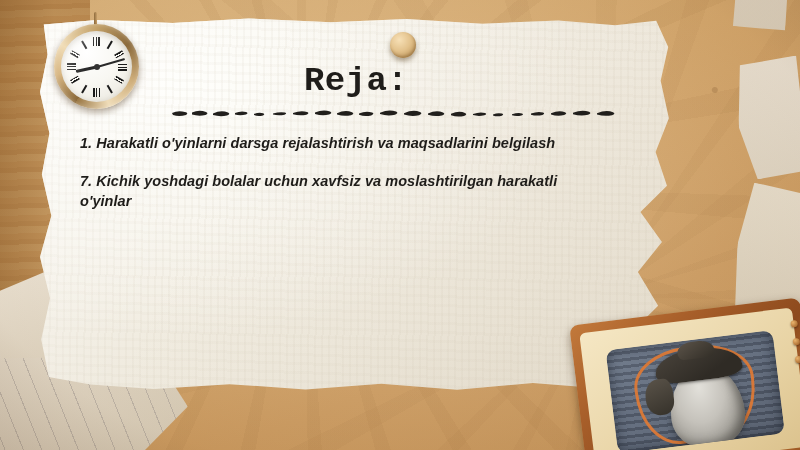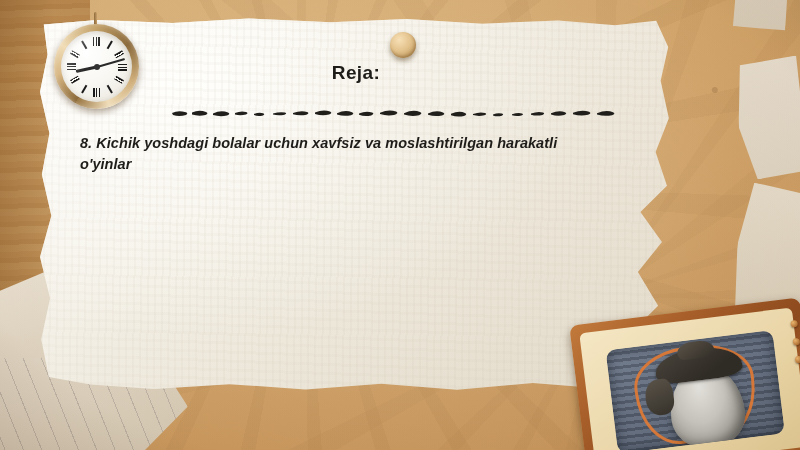--- a/index.html
+++ b/index.html
@@ -176,22 +176,22 @@
   .pin{
     position:absolute; left:390px; top:32px; width:26px; height:26px; border-radius:50%;
     background:radial-gradient(circle at 36% 30%, #f7e0b6 0%, #e3c28c 45%, #c49d63 80%, #a07c48 100%);
     box-shadow:0 3px 5px rgba(80,55,20,.45), inset -1px -2px 3px rgba(120,85,40,.45);
   }
 
   
   .content{ position:absolute; left:40px; top:17px; width:632px; height:375px; }
   .title{
     position:absolute; left:0; top:45px; width:100%;
-    text-align:center; font-size:19px; font-weight:bold;
-    color:#1f1d1a; letter-spacing:.4px;
+    text-align:center; font-size:34px; font-weight:bold;
+    color:#1f1d1a; letter-spacing:.4px;font-family:Liberation Mono, monospace;
   }
   .divider{
     position:absolute; left:130px; top:88px; width:455px; height:16px;
   }
   .list{ position:absolute; left:40px; top:116px; width:505px; }
   .list-item{
     font-size:14.5px; font-style:italic; font-weight:bold;
     color:#1f1d1a; line-height:1.42; margin-bottom:17px;
     letter-spacing:.05px;
   }
@@ -302,21 +302,22 @@
         <path d="M342 9.2 q6 -1.8 10 -0.8 q2.2 1 -0.6 2 q-5.2 1.1 -9.4 -0.2 z"></path>
         <path d="M361 8.6 q7 -2.6 12 -1 q2.6 1 -0.6 2.4 q-6 1.3 -11.4 -0.3 z"></path>
         <path d="M381 8.2 q8 -3.2 14 -0.9 q2.9 1.3 -0.9 2.8 q-6.8 1.5 -13.1 -0.6 z"></path>
         <path d="M403 7.8 q9 -3.6 16 -1 q3.1 1.4 -1 3 q-7.4 1.6 -15 -0.6 z"></path>
         <path d="M427 8.2 q9 -3.6 16 -1 q3.1 1.4 -1 3 q-7.4 1.6 -15 -0.6 z"></path>
       </g>
     </svg>
   </div>
 
   <div class="list">
-    <div class="list-item">8. Kichik yoshdagi bolalar uchun xavfsiz va moslashtirilgan harakatli o'yinlar</div>
+    <div class="list-item">1. Harakatli o'yinlarni darsga rejalashtirish va maqsadlarini belgilash</div>
+    <div class="list-item">7. Kichik yoshdagi bolalar uchun xavfsiz va moslashtirilgan harakatli o'yinlar</div>
   </div>
 </div>
 
 <div class="clock-wrap">
   <div class="clock-peg"></div>
   <div class="clock-rim">
     <div class="clock-face">
       <div class="num" style="transform:rotate(0deg)">
           <i></i>
         </div>

